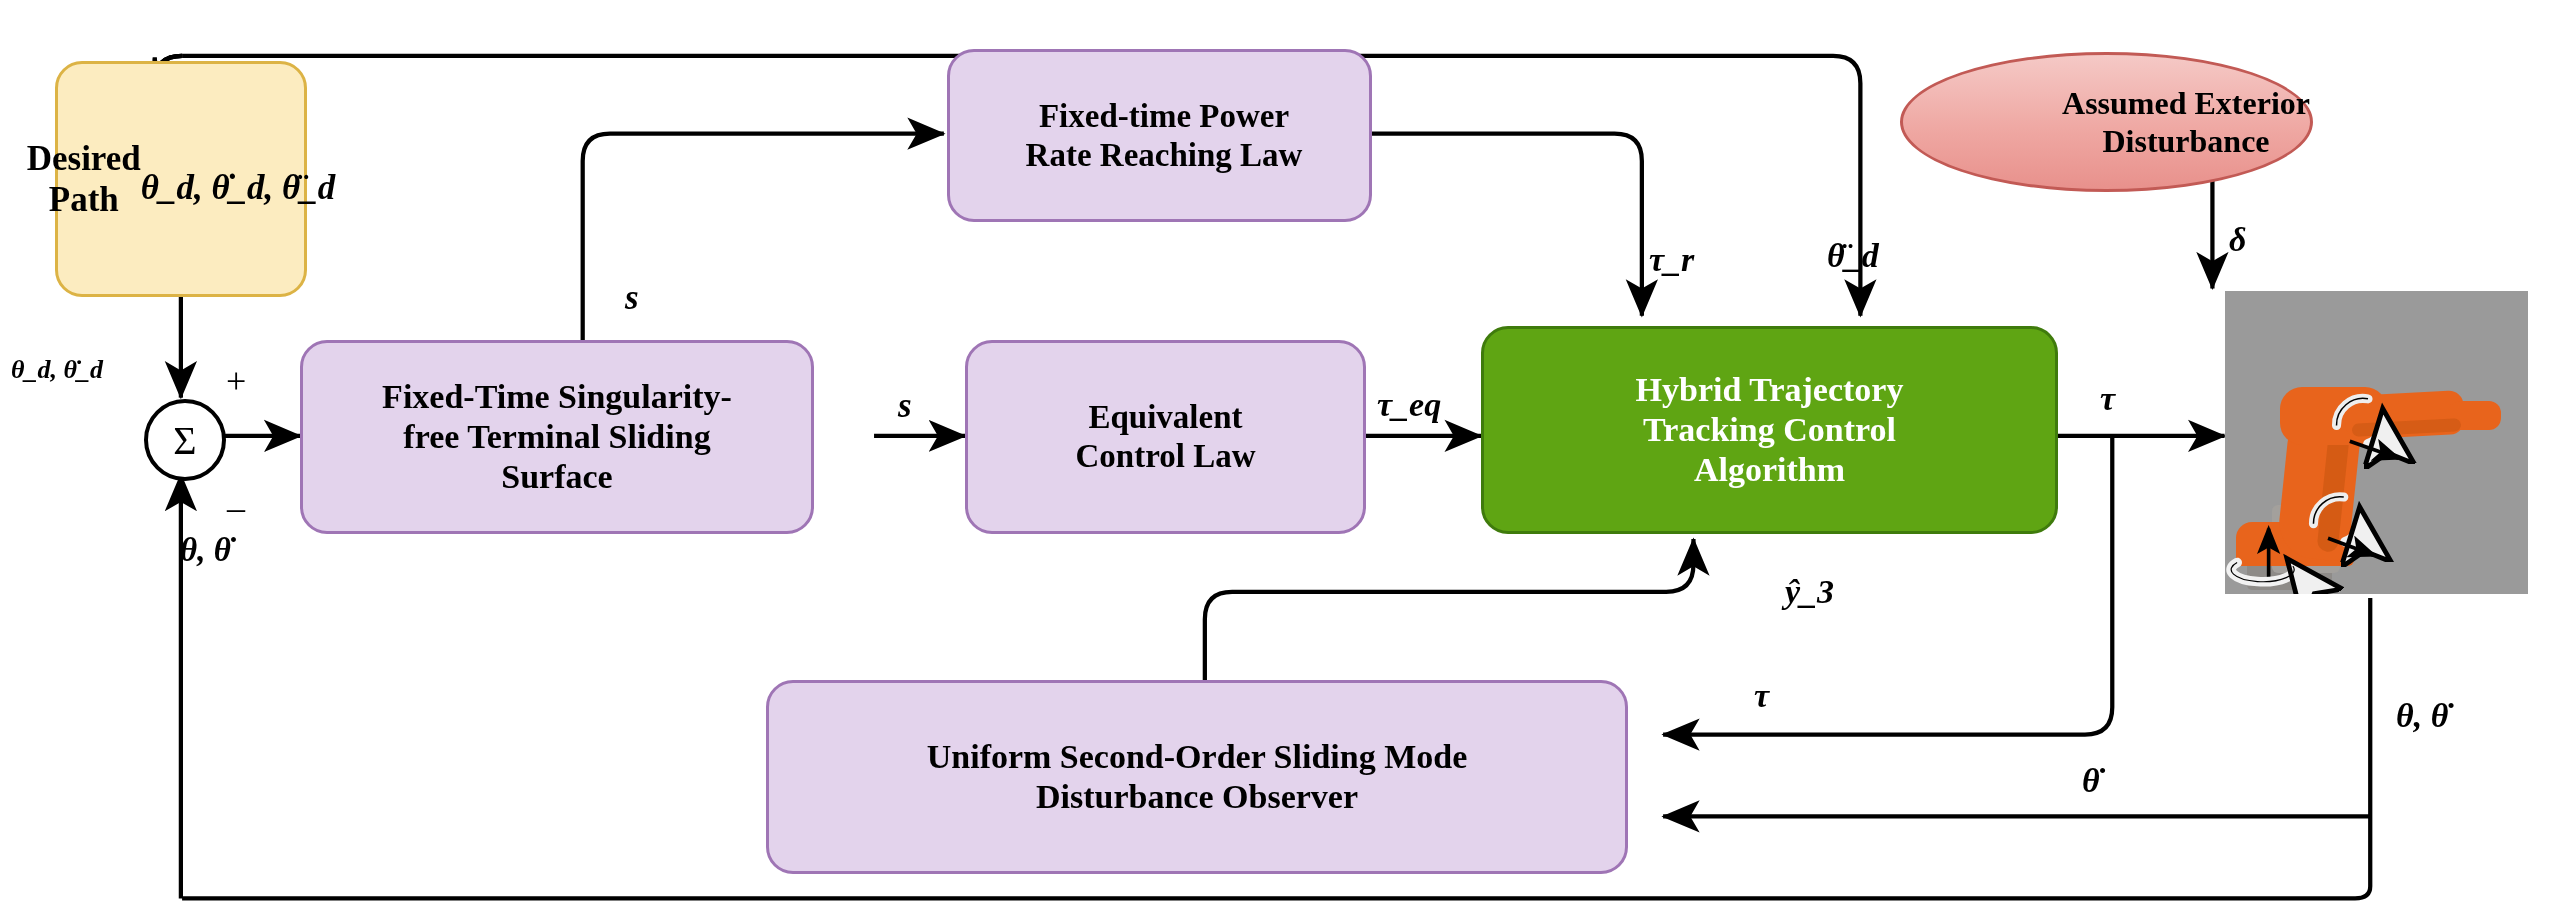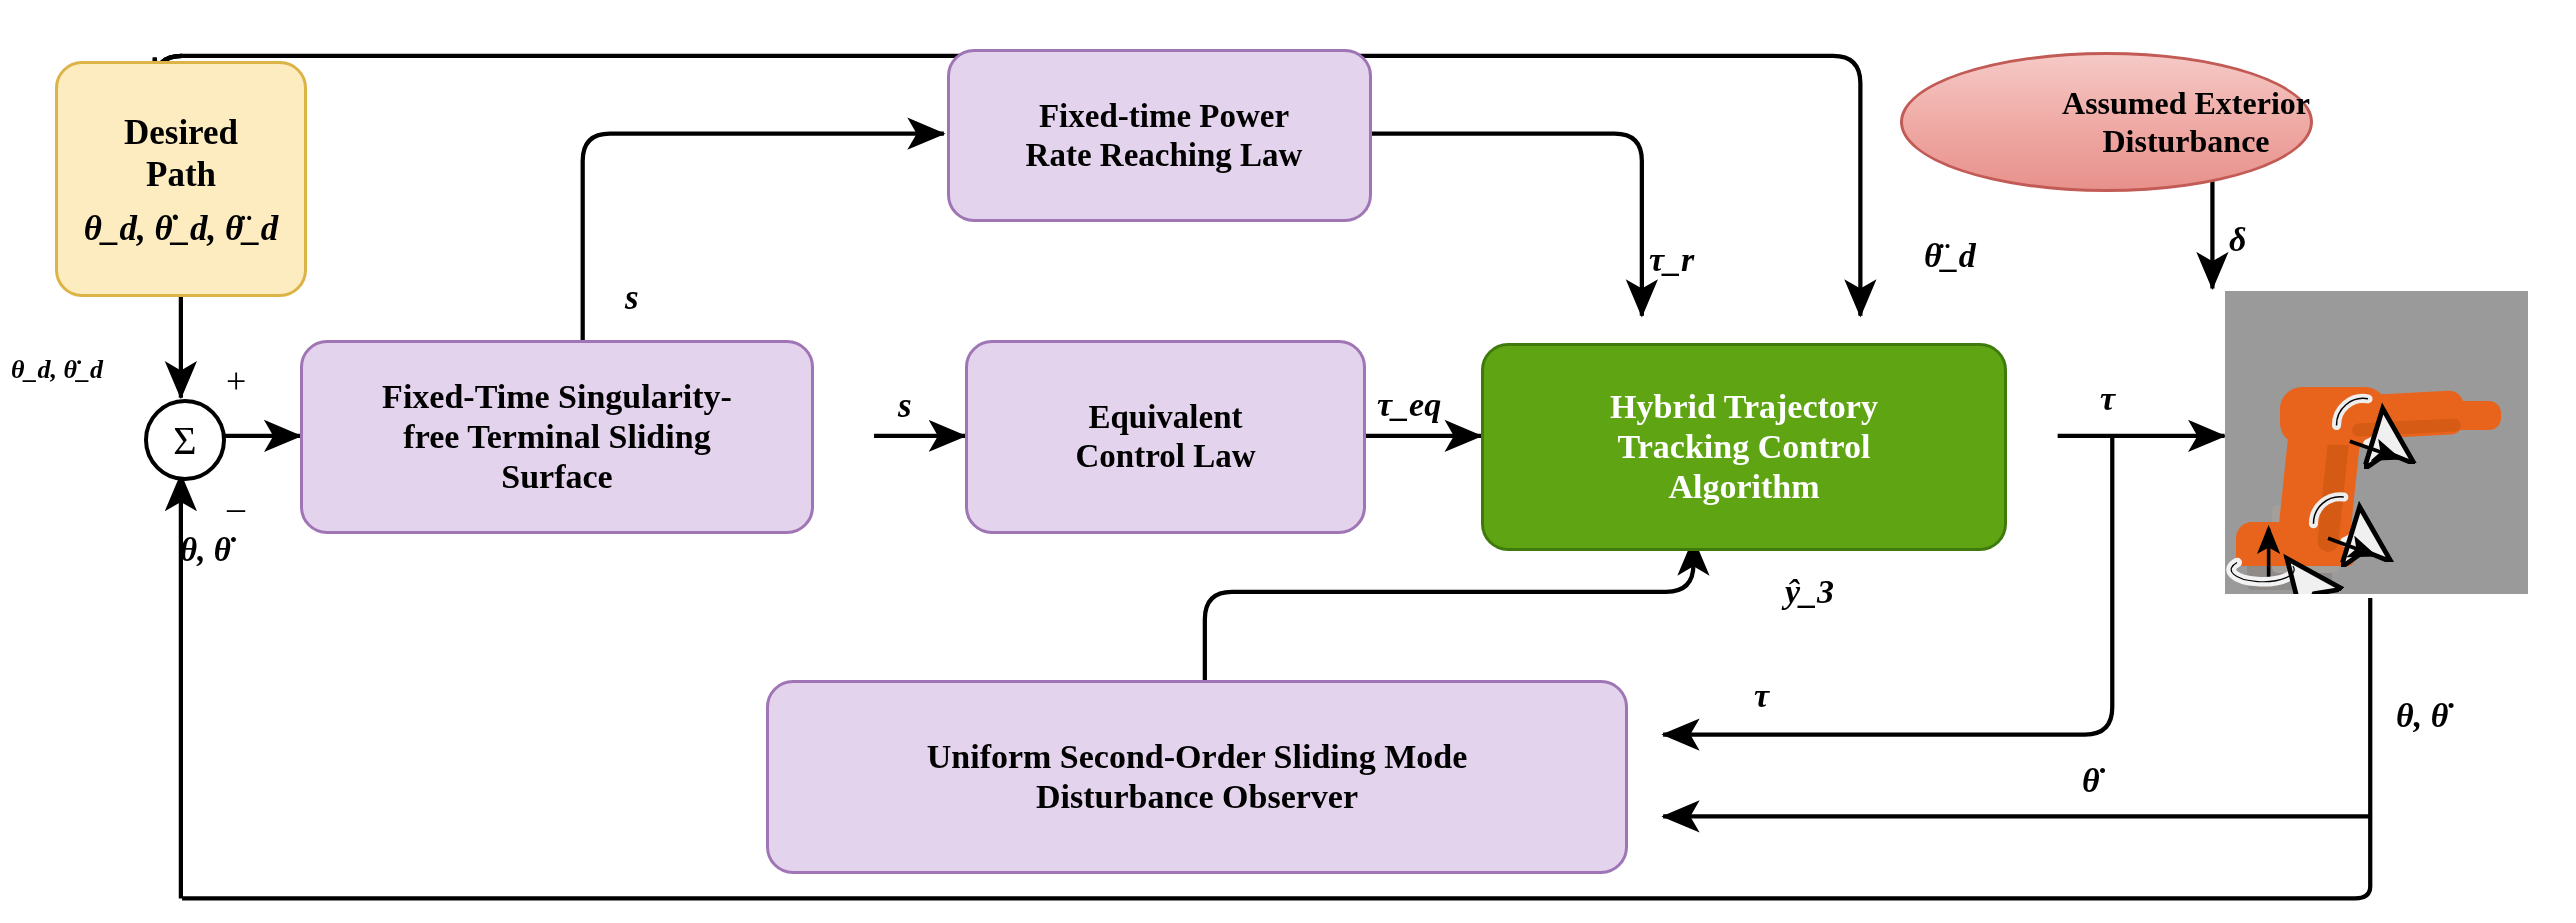--- a/index.html
+++ b/index.html
@@ -98,21 +98,21 @@
 
       <path d="M3600,200 Q3645,200 3645,245 L3645,475" marker-end="url(#ah)"></path>
 
       <path d="M3905,985 L3905,1460 Q3905,1480 3880,1480 L300,1480"></path>
       <path d="M3905,1345 L2740,1345" marker-end="url(#ah)"></path>
 
       <path d="M1985,1120 L1985,1020 Q1985,975 2030,975 L2745,975 Q2790,975 2790,930 L2790,888" marker-end="url(#ah)"></path>
     </g>
   </svg>
 
-  <div class="node rbox yellow" style="left:55px;top:61px;width:252px;height:236px;flex-direction:column;font-size:35px;">
+  <div class="node rbox yellow" style="left:55px;top:61px;width:252px;height:236px;flex-direction:row;font-size:35px;">
     <span style="white-space:pre-line;">Desired
 Path</span>
     <span class="lbl" style="position:static;margin-top:16px;font-size:35px;">θ_d, θ̇_d, θ̈_d</span>
   </div>
 
   <div class="sigma" style="left:144px;top:399px;width:74px;height:74px;font-size:40px;">
     <span>Σ</span>
   </div>
   <span class="lbl plain" style="left:226px;top:363px;font-size:36px;font-weight:normal;">+</span>
   <span class="lbl plain" style="left:227px;top:490px;font-size:36px;font-weight:normal;">–</span>
@@ -130,21 +130,21 @@
   <div class="node rbox purple" style="left:947px;top:49px;width:425px;height:173px;font-size:33px;white-space:pre-line;padding-left:20px;">
     <span>Fixed-time Power
 Rate Reaching Law</span>
   </div>
 
   <div class="node rbox purple" style="left:965px;top:340px;width:401px;height:194px;font-size:33px;white-space:pre-line;">
     <span>Equivalent
 Control Law</span>
   </div>
 
-  <div class="node rbox green" style="left:1481px;top:343px;width:526px;height:208px;font-size:34px;white-space:pre-line;">
+  <div class="node rbox green" style="left:1481px;top:326px;width:577px;height:208px;font-size:34px;white-space:pre-line;">
     <span>Hybrid Trajectory
 Tracking Control
 Algorithm</span>
   </div>
 
   <div class="node rbox purple" style="left:766px;top:680px;width:862px;height:194px;font-size:34px;white-space:pre-line;">
     <span>Uniform Second-Order Sliding Mode
 Disturbance Observer</span>
   </div>
 
@@ -192,21 +192,21 @@
       <path d="M20,448 a52,20 0 1 0 92,6" fill="none" stroke="#000" stroke-width="2"></path>
     </svg>
   </div>
 
   <span class="lbl" style="left:625px;top:280px;font-size:35px;">s</span>
 
   <span class="lbl" style="left:898px;top:388px;font-size:35px;">s</span>
 
   <span class="lbl" style="left:1649px;top:243px;font-size:34px;">τ_r</span>
 
-  <span class="lbl" style="left:1924px;top:239px;font-size:34px;">θ̈_d</span>
+  <span class="lbl" style="left:1827px;top:239px;font-size:34px;">θ̈_d</span>
 
   <span class="lbl" style="left:1377px;top:388px;font-size:34px;">τ_eq</span>
 
   <span class="lbl" style="left:2100px;top:382px;font-size:34px;">τ</span>
 
   <span class="lbl" style="left:2229px;top:223px;font-size:34px;">δ</span>
 
   <span class="lbl" style="left:1737px;top:575px;font-size:34px;margin-left:48px;">ŷ_3</span>
 
   <span class="lbl" style="left:1754px;top:679px;font-size:34px;">τ</span>

